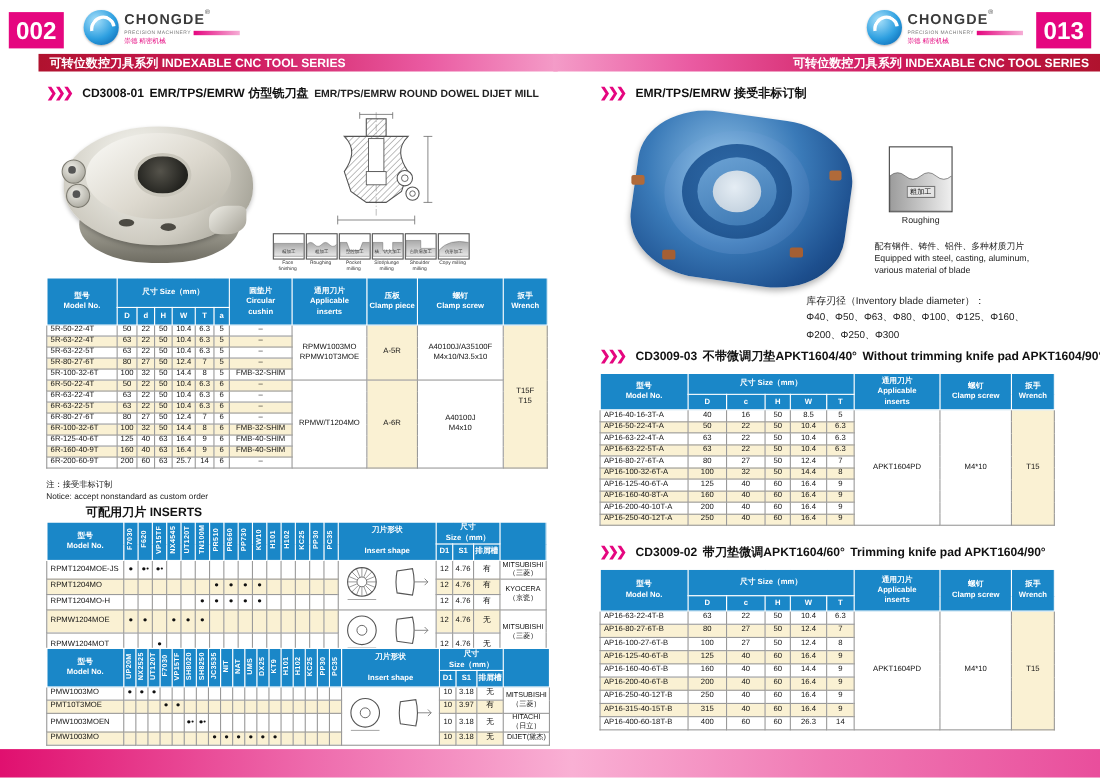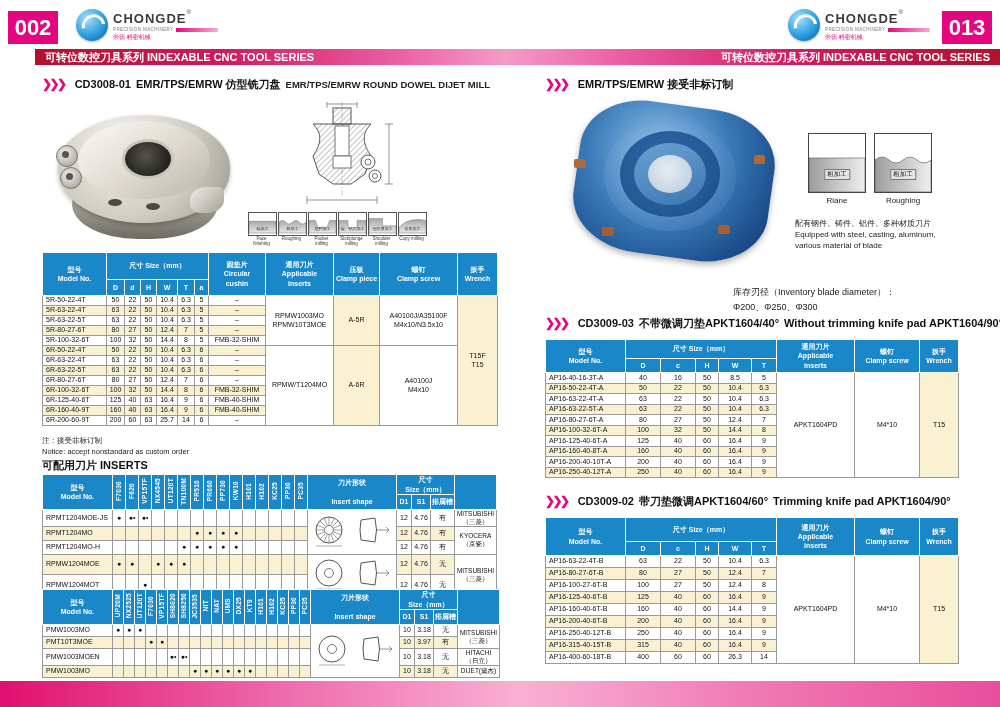--- a/index.html
+++ b/index.html
@@ -35,23 +35,23 @@
   table.cat td.model{text-align:left;padding-left:3px;}
   table.cat tr.alt td{background:#FAF1D3;}
   table.cat td.cream{background:#FAF1D3 !important;}
   table.cat td.white{background:#fff !important;}
   th.grade span{writing-mode:vertical-rl;transform:rotate(180deg);display:inline-block;
       font-size:6.5px;letter-spacing:.3px;line-height:1;}
   .ap th{font-size:7.5px;}
   .ap td{font-size:7.5px;}
   
   .note{font-size:7.5px;line-height:1.45;color:#222;}
-  .h-inserts{font-weight:bold;font-size:11px;}
+  .h-inserts{font-weight:bold;font-size:11px;margin-left:36px;}
   .equip{font-size:8px;line-height:1.4;color:#222;}
-  .inv{font-size:9px;line-height:1.7;color:#222;margin-top:19px;}
+  .inv{font-size:9px;line-height:1.7;color:#222;}
   
   .picons{display:flex;gap:3px;}
   .picon{width:27px;text-align:center;}
   .picon svg{display:block;border:1px solid #555;background:#fff;}
   .picon .cap{font-size:4.5px;color:#333;margin-top:1px;line-height:1;}
   .sicons{display:flex;gap:8px;}
   .sicon{width:58px;text-align:center;position:relative;}
   .sicon svg{display:block;border:1px solid #444;background:#fff;}
   .sicon .lbl{position:absolute;left:50%;transform:translateX(-50%);top:36px;background:#e4e4e4;
       border:1px solid #777;font-size:6.5px;padding:0 2px;white-space:nowrap;}
@@ -819,53 +819,41 @@
   <div class="abs" style="left:6px;top:62px;width:12px;height:9px;background:#b06a3a;border-radius:2px;"></div>
   <div class="abs" style="left:34px;top:130px;width:12px;height:9px;background:#a55f33;border-radius:2px;"></div>
   <div class="abs" style="left:150px;top:128px;width:12px;height:9px;background:#a55f33;border-radius:2px;"></div>
   <div class="abs" style="left:186px;top:58px;width:11px;height:9px;background:#b06a3a;border-radius:2px;"></div>
 </div>
 
 <div class="abs sicons" style="left:808px;top:133px;">
     <div class="sicon">
       <svg width="56" height="58" viewBox="0 0 56 58">
         <defs>
-          <linearGradient id="sg0" x1="0" y1="0" x2="1" y2="0">
-            <stop offset="0" stop-color="#9c9c9c"></stop>
-            <stop offset="1" stop-color="#efefef"></stop>
-          </linearGradient>
-        </defs>
-        <path d="M0,24 H56 V58 H0 Z" fill="url(#sg0)" stroke="#555" stroke-width=".6"></path>
-      </svg>
-      <div class="lbl">粗加工</div>
-      <div class="cap">Riane</div>
-    </div>
-    <div class="sicon">
-      <svg width="56" height="58" viewBox="0 0 56 58">
-        <defs>
           <linearGradient id="sg1" x1="0" y1="0" x2="1" y2="0">
             <stop offset="0" stop-color="#9c9c9c"></stop>
             <stop offset="1" stop-color="#efefef"></stop>
           </linearGradient>
         </defs>
         <path d="M0,26 Q7,20 14,26 T28,26 T42,26 T56,26 V58 H0 Z" fill="url(#sg1)" stroke="#555" stroke-width=".6"></path>
       </svg>
       <div class="lbl">粗加工</div>
       <div class="cap">Roughing</div>
     </div>
   </div>
 
 <div class="abs equip" style="left:795px;top:218px;">
   <div>配有钢件、铸件、铝件、多种材质刀片</div>
   <div>Equipped with steel, casting, aluminum,</div>
   <div>various material of blade</div>
 </div>
 
 <div class="abs inv" style="left:733px;top:266px;">
   <div>库存刃径（Inventory blade diameter）：</div>
+  <div>Φ40、Φ50、Φ63、Φ80、Φ100、Φ125、Φ160、</div>
   <div>Φ200、Φ250、Φ300</div>
 </div>
 
 <div class="abs sec-title" style="left:545px;top:316px;">
   <span class="chev">❯❯❯</span>
   <span class="t-b">CD3009-03</span>
   <span class="t-b">不带微调刀垫APKT1604/40°</span>
   <span class="t-b">Without trimming knife pad APKT1604/90°</span>
 </div>
 <div class="abs" style="left:545px;top:339px;">

